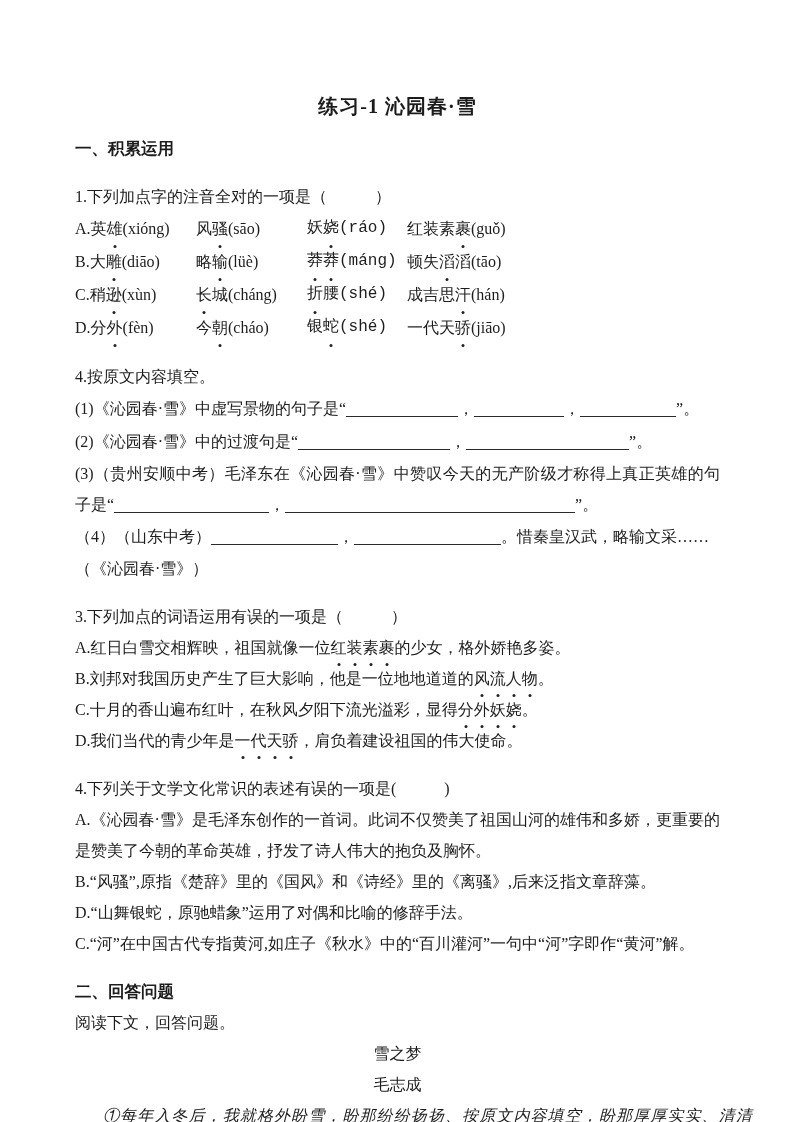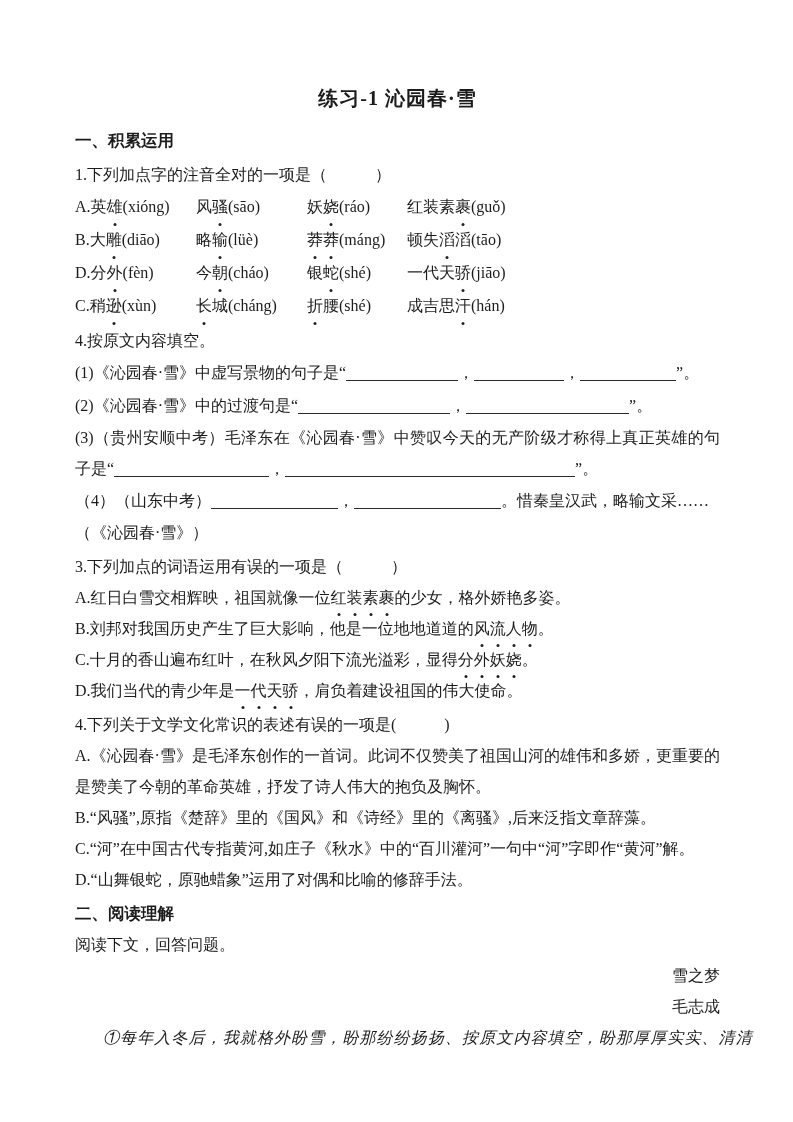--- a/index.html
+++ b/index.html
@@ -4,46 +4,46 @@
 <style>
   html,body{margin:0;padding:0;}
   body{
     width:793px;height:1122px;background:#ffffff;overflow:hidden;
     font-family:"Liberation Serif","DejaVu Serif",serif;
     color:#1c1c1c;font-size:16px;
   }
   .page{padding:76px 73px 0 75px;width:645px;}
   .title{
     text-align:center;font-size:20px;font-weight:bold;
-    margin:8px 0 13px 0;line-height:28px;letter-spacing:1px;
+    margin:16px 0 13px 0;line-height:28px;letter-spacing:1px;
   }
   .heading{
     font-family:"Liberation Sans","DejaVu Sans",sans-serif;
     font-weight:bold;font-size:16.5px;line-height:31px;margin-top:10px;
   }
   .line{line-height:31px;}
   .row{display:flex;line-height:33px;}
   .row .c1{width:121px;}
   .row .c2{width:111px;}
-  .row .c3{width:100px;}
+  .row .c3{width:100px;font-family:Liberation Mono, monospace;}
   .row .c4{flex:1;}
   .just{text-align:justify;}
-  .qgap{margin-top:3px;}
+  .qgap{margin-top:17px;}
   .blank{
     display:inline-block;height:15px;
     border-bottom:1px solid #2a2a2a;
     vertical-align:-3px;
   }
   .dot{position:relative;display:inline-block;}
   .dot::after{
     content:"";position:absolute;left:50%;bottom:-3px;
     width:3px;height:3px;border-radius:50%;background:#222;
     transform:translateX(-50%);
   }
-  .center{text-align:right;}
+  .center{text-align:center;}
   .essay-para{
     font-style:italic;letter-spacing:1.1px;
     text-indent:28px;white-space:nowrap;line-height:31px;
   }
   .src-line{line-height:31px;}
 </style>
 </head>
 <body>
 
 <div class="page">
@@ -59,50 +59,50 @@
     <span class="c3">妖<span class="dot">娆</span>(ráo)</span>
     <span class="c4">红装素<span class="dot">裹</span>(guǒ)</span>
   </div>
   <div class="row">
     <span class="c1">B.大<span class="dot">雕</span>(diāo)</span>
     <span class="c2">略<span class="dot">输</span>(lüè)</span>
     <span class="c3"><span class="dot">莽</span><span class="dot">莽</span>(máng)</span>
     <span class="c4">顿失<span class="dot">滔</span>滔(tāo)</span>
   </div>
   <div class="row">
+    <span class="c1">C.稍<span class="dot">逊</span>(xùn)</span>
+    <span class="c2"><span class="dot">长</span>城(cháng)</span>
+    <span class="c3"><span class="dot">折</span>腰(shé)</span>
+    <span class="c4">成吉思<span class="dot">汗</span>(hán)</span>
+  </div>
+  <div class="row">
     <span class="c1">D.分<span class="dot">外</span>(fèn)</span>
     <span class="c2">今<span class="dot">朝</span>(cháo)</span>
     <span class="c3">银<span class="dot">蛇</span>(shé)</span>
     <span class="c4">一代天<span class="dot">骄</span>(jiāo)</span>
-  </div>
-  <div class="row">
-    <span class="c1">C.稍<span class="dot">逊</span>(xùn)</span>
-    <span class="c2"><span class="dot">长</span>城(cháng)</span>
-    <span class="c3"><span class="dot">折</span>腰(shé)</span>
-    <span class="c4">成吉思<span class="dot">汗</span>(hán)</span>
   </div>
 
   <div class="line qgap">4.按原文内容填空。</div>
   <div class="line" style="line-height:33px;">(1)《沁园春·雪》中虚写景物的句子是“<span class="blank" style="width: 112px;"></span>，<span class="blank" style="width: 90px;"></span>，<span class="blank" style="width: 96px;"></span>”。</div>
   <div class="line" style="line-height:33px;">(2)《沁园春·雪》中的过渡句是“<span class="blank" style="width: 152px;"></span>，<span class="blank" style="width: 163px;"></span>”。</div>
   <div class="line just">(3)（贵州安顺中考）毛泽东在《沁园春·雪》中赞叹今天的无产阶级才称得上真正英雄的句子是“<span class="blank" style="width: 155px;"></span>，<span class="blank" style="width: 290px;"></span>”。</div>
   <div class="line" style="line-height:33px;">（4）（山东中考）<span class="blank" style="width: 127px;"></span>，<span class="blank" style="width: 147px;"></span>。惜秦皇汉武，略输文采……</div>
   <div class="src-line">（《沁园春·雪》）</div>
 
   <div class="line qgap">3.下列加点的词语运用有误的一项是（　　　）</div>
   <div class="line">A.红日白雪交相辉映，祖国就像一位<span class="dot">红</span><span class="dot">装</span><span class="dot">素</span><span class="dot">裹</span>的少女，格外娇艳多姿。</div>
   <div class="line">B.刘邦对我国历史产生了巨大影响，他是一位地地道道的<span class="dot">风</span><span class="dot">流</span><span class="dot">人</span><span class="dot">物</span>。</div>
   <div class="line">C.十月的香山遍布红叶，在秋风夕阳下流光溢彩，显得<span class="dot">分</span><span class="dot">外</span><span class="dot">妖</span><span class="dot">娆</span>。</div>
   <div class="line">D.我们当代的青少年是<span class="dot">一</span><span class="dot">代</span><span class="dot">天</span><span class="dot">骄</span>，肩负着建设祖国的伟大使命。</div>
 
   <div class="line qgap">4.下列关于文学文化常识的表述有误的一项是(　　　)</div>
   <div class="line just">A.《沁园春·雪》是毛泽东创作的一首词。此词不仅赞美了祖国山河的雄伟和多娇，更重要的是赞美了今朝的革命英雄，抒发了诗人伟大的抱负及胸怀。</div>
   <div class="line">B.“风骚”,原指《楚辞》里的《国风》和《诗经》里的《离骚》,后来泛指文章辞藻。</div>
+  <div class="line">D.“山舞银蛇，原驰蜡象”运用了对偶和比喻的修辞手法。</div>
   <div class="line">C.“河”在中国古代专指黄河,如庄子《秋水》中的“百川灌河”一句中“河”字即作“黄河”解。</div>
-  <div class="line">D.“山舞银蛇，原驰蜡象”运用了对偶和比喻的修辞手法。</div>
 
-  <div class="heading qgap">二、阅读理解</div>
+  <div class="heading qgap">二、回答问题</div>
   <div class="line">阅读下文，回答问题。</div>
   <div class="line center">雪之梦</div>
   <div class="line center">毛志成</div>
   <div class="essay-para">①每年入冬后，我就格外盼雪，盼那纷纷扬扬、按原文内容填空，盼那厚厚实实、清清</div>
 
 </div>
 
 </body></html>

